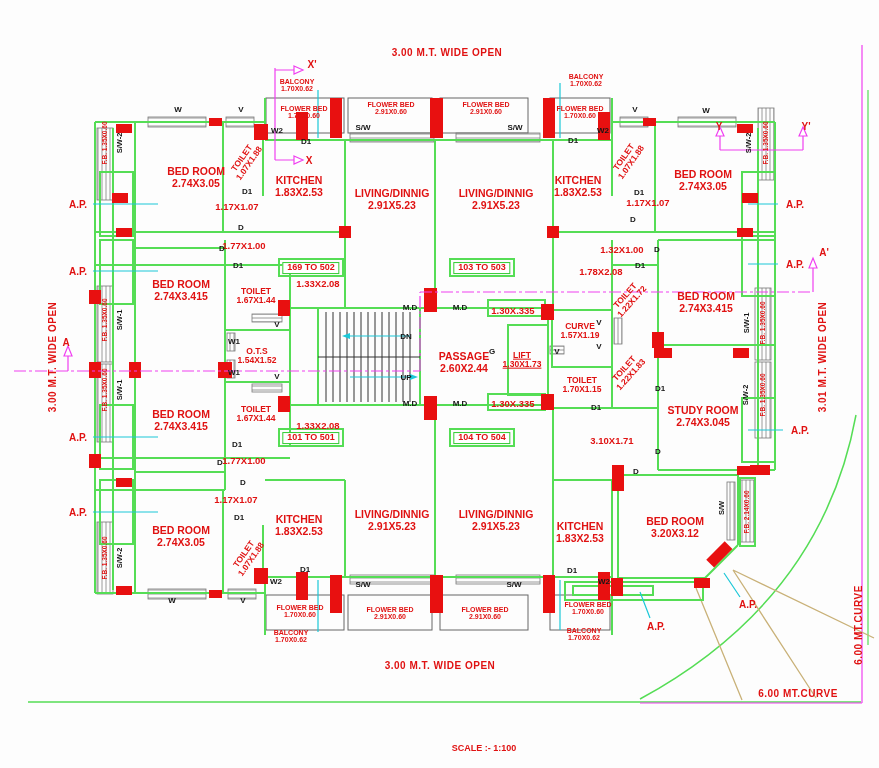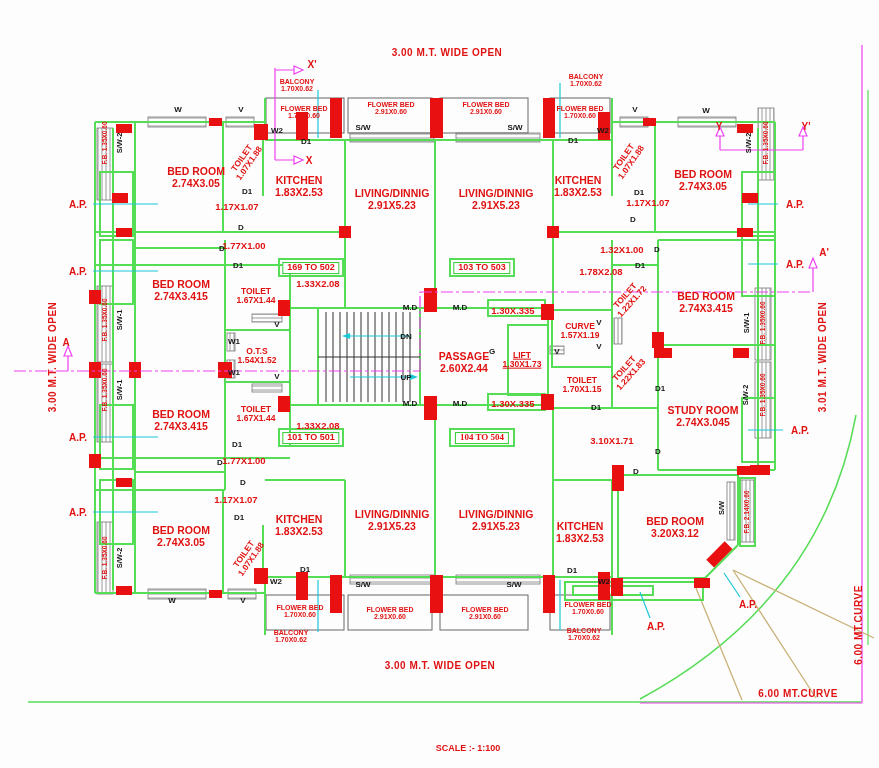--- a/index.html
+++ b/index.html
@@ -13,21 +13,21 @@
   .unit{color:#e01212;font-size:9px;border:1px solid #33cc33;padding:0px 4px;background:#fff;}
   .marker{color:#151515;font-size:8px;}
   .garden{color:#e01212;font-size:7px;line-height:1.05;}
   .fb{color:#e01212;font-size:6.5px;line-height:1.05;}
   .swl{color:#151515;font-size:7.5px;}
   .ap{color:#e01212;font-size:10px;}
   .sec{color:#e01212;font-size:10px;}
   .edge{color:#e01212;font-size:10px;letter-spacing:.5px;}
   #title-block{position:absolute;left:440px;top:731px;transform:translate(-50%,-50%);
                color:#e01212;font-weight:bold;font-size:16px;white-space:nowrap;text-align:center;}
-  #scale-note{position:absolute;left:468px;top:748px;transform:translate(-50%,-50%);
+  #scale-note{position:absolute;left:484px;top:748px;transform:translate(-50%,-50%);
               color:#e01212;font-weight:bold;font-size:9px;white-space:nowrap;}
 </style>
 </head>
 <body>
 
 <div id="page">
 
   <svg id="plansvg" width="879" height="768" viewBox="0 0 879 768">
     <defs>
       <pattern id="hz" width="4" height="4" patternUnits="userSpaceOnUse">
@@ -350,21 +350,21 @@
       </div>
       <div class="lbl unit" style="left: 311px; top: 268px; transform: translate(-50%, -50%);">
         <div>169 TO 502</div>
       </div>
       <div class="lbl unit" style="left: 482px; top: 268px; transform: translate(-50%, -50%);">
         <div>103 TO 503</div>
       </div>
       <div class="lbl unit" style="left: 311px; top: 438px; transform: translate(-50%, -50%);">
         <div>101 TO 501</div>
       </div>
-      <div class="lbl unit" style="left: 482px; top: 438px; transform: translate(-50%, -50%); font-family: Liberation Serif, serif;">
+      <div class="lbl unit" style="left: 482px; top: 438px; transform: translate(-50%, -50%);">
         <div>104 TO 504</div>
       </div>
       <div class="lbl garden" style="left: 297px; top: 85px; transform: translate(-50%, -50%);">
         <div>BALCONY</div>
         <div>1.70X0.62</div>
       </div>
       <div class="lbl garden" style="left: 304px; top: 112px; transform: translate(-50%, -50%);">
         <div>FLOWER BED</div>
         <div>1.70X0.60</div>
       </div>

